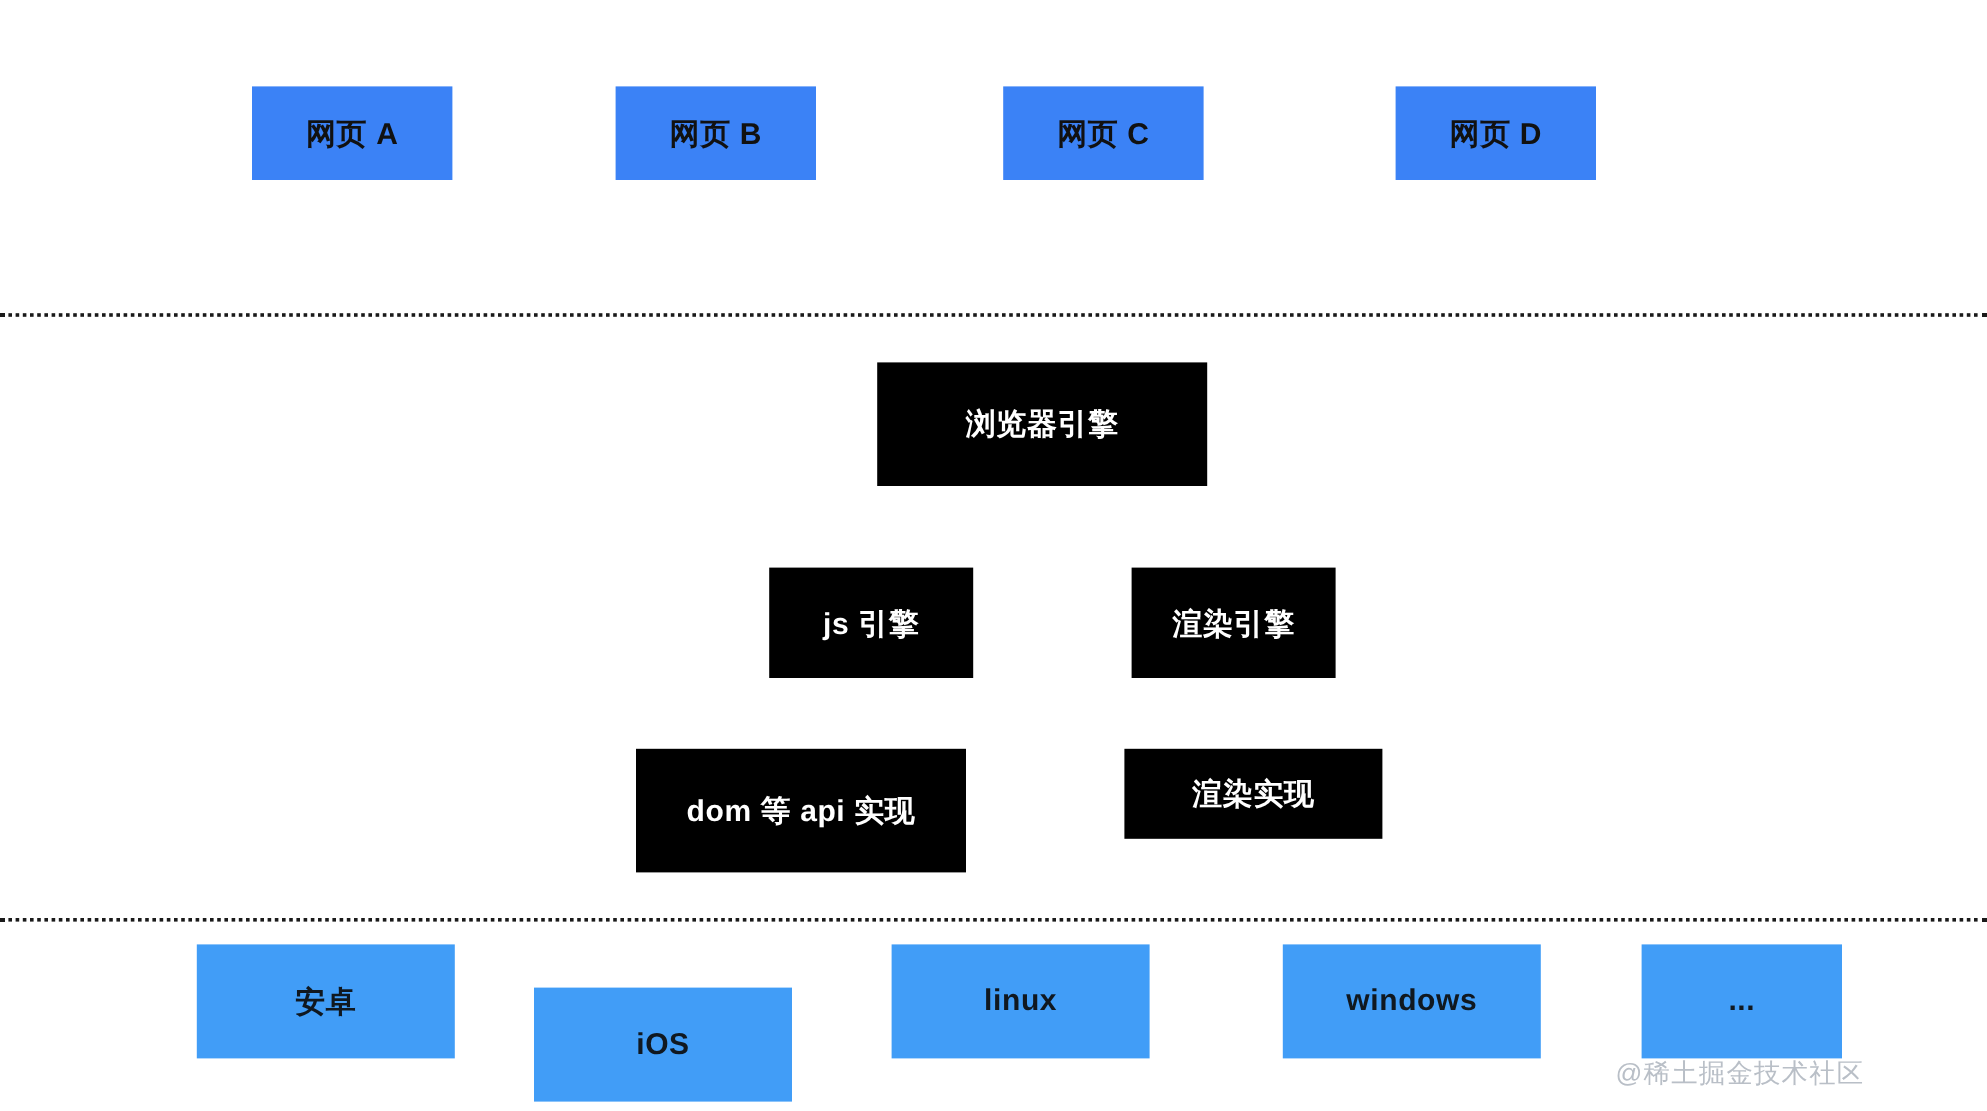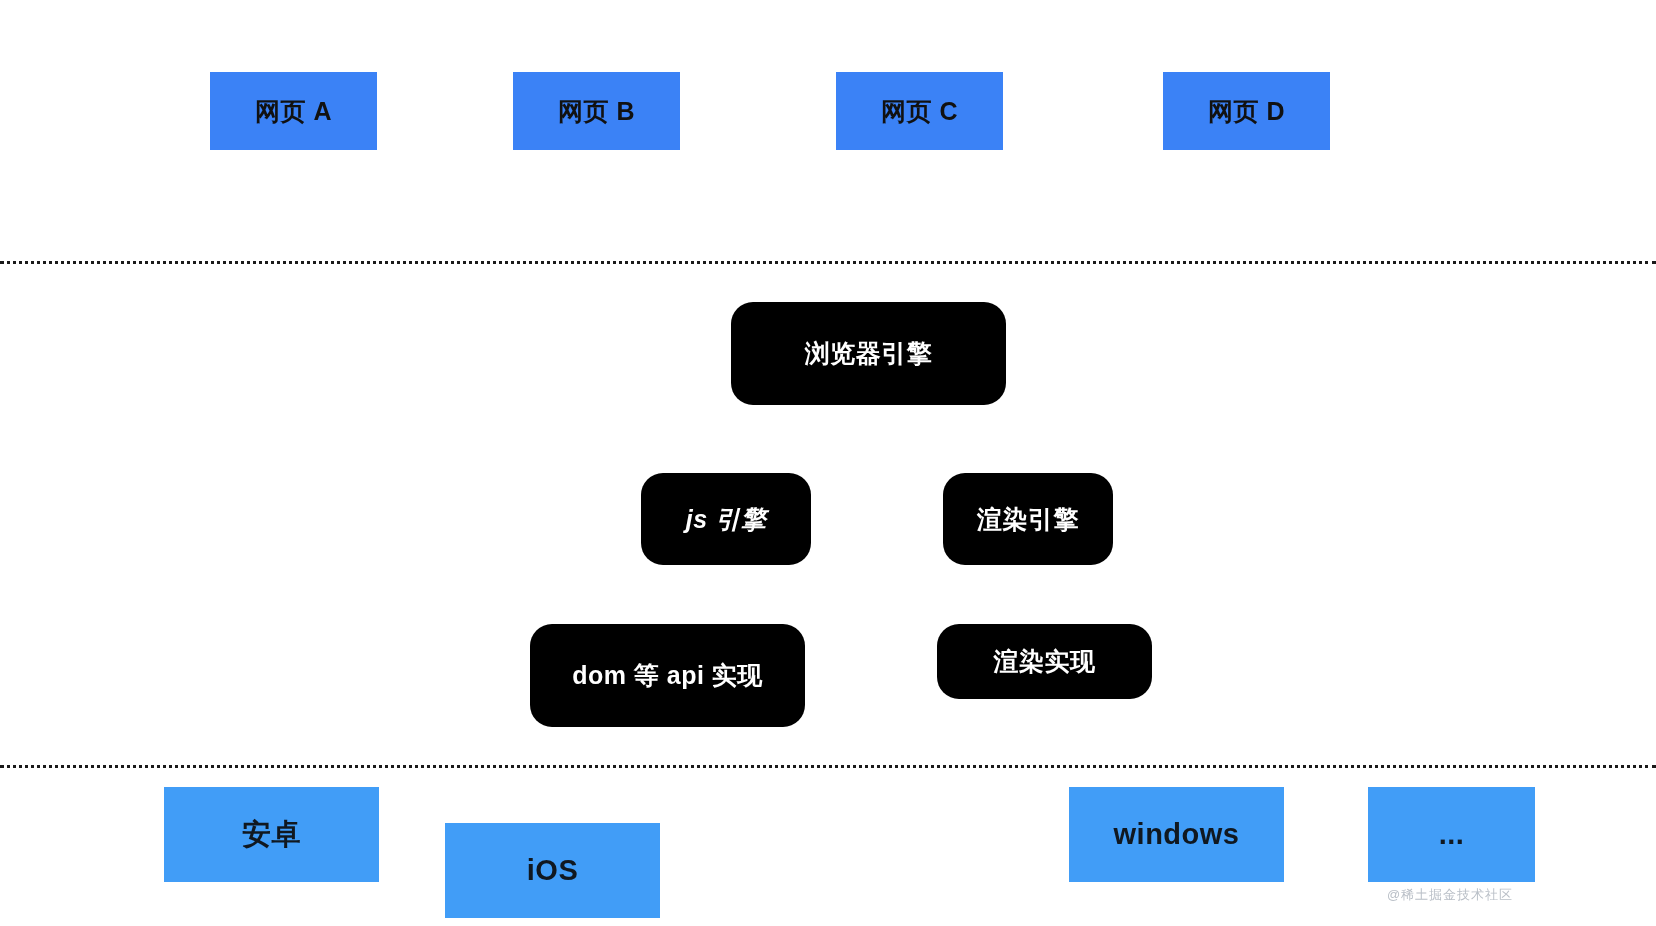--- a/index.html
+++ b/index.html
@@ -29,38 +29,37 @@
   }
   .box-web {
     background: #3b82f6;
     color: #111111;
     font-size: 25px;
   }
   .box-engine {
     background: #000000;
     color: #ffffff;
     font-size: 25px;
-    border-radius: 22px;
   }
   .box-os {
     background: #419DF7;
     color: #101820;
-    font-size: 29px;
+    font-size: 25px;
   }
   .divider {
     position: absolute;
     left: 0;
     width: 100%;
     height: 0;
     border-top: 3px dotted #1a1a1a;
   }
   .watermark {
     position: absolute;
     color: #b9bfc7;
-    font-size: 13px;
+    font-size: 22px;
     font-weight: normal;
     letter-spacing: 1px;
     white-space: nowrap;
   }
 </style>
 </head>
 <body>
 
 <div id="canvas">
 
@@ -75,41 +74,44 @@
   </div>
   <div class="box box-web" style="left: 836px; top: 72px; width: 167px; height: 78px;">
     <span>网页 C</span>
   </div>
 
   <div class="divider" style="top: 261px;"></div>
 
   <div class="box box-engine" style="left: 731px; top: 302px; width: 275px; height: 103px;">
     <span>浏览器引擎</span>
   </div>
-  <div class="box box-engine" style="left: 641px; top: 473px; width: 170px; height: 92px; font-style: italic;">
+  <div class="box box-engine" style="left: 641px; top: 473px; width: 170px; height: 92px;">
     <span>js 引擎</span>
   </div>
   <div class="box box-engine" style="left: 943px; top: 473px; width: 170px; height: 92px;">
     <span>渲染引擎</span>
   </div>
   <div class="box box-engine" style="left: 530px; top: 624px; width: 275px; height: 103px;">
     <span>dom 等 api 实现</span>
   </div>
   <div class="box box-engine" style="left: 937px; top: 624px; width: 215px; height: 75px; text-align: right;">
     <span>渲染实现</span>
   </div>
 
   <div class="divider" style="top: 765px;"></div>
 
   <div class="box box-os" style="left: 164px; top: 787px; width: 215px; height: 95px;">
     <span>安卓</span>
   </div>
   <div class="box box-os" style="left: 445px; top: 787px; width: 215px; height: 95px; margin-top: 36px;">
     <span>iOS</span>
   </div>
+  <div class="box box-os" style="left: 743px; top: 787px; width: 215px; height: 95px;">
+    <span>linux</span>
+  </div>
   <div class="box box-os" style="left: 1069px; top: 787px; width: 215px; height: 95px;">
     <span>windows</span>
   </div>
   <div class="box box-os" style="left: 1368px; top: 787px; width: 167px; height: 95px;">
     <span>...</span>
   </div>
 
   <div class="watermark" style="left: 1450px; top: 895px; transform: translate(-50%, -50%);">@稀土掘金技术社区</div>
 
 </div>

